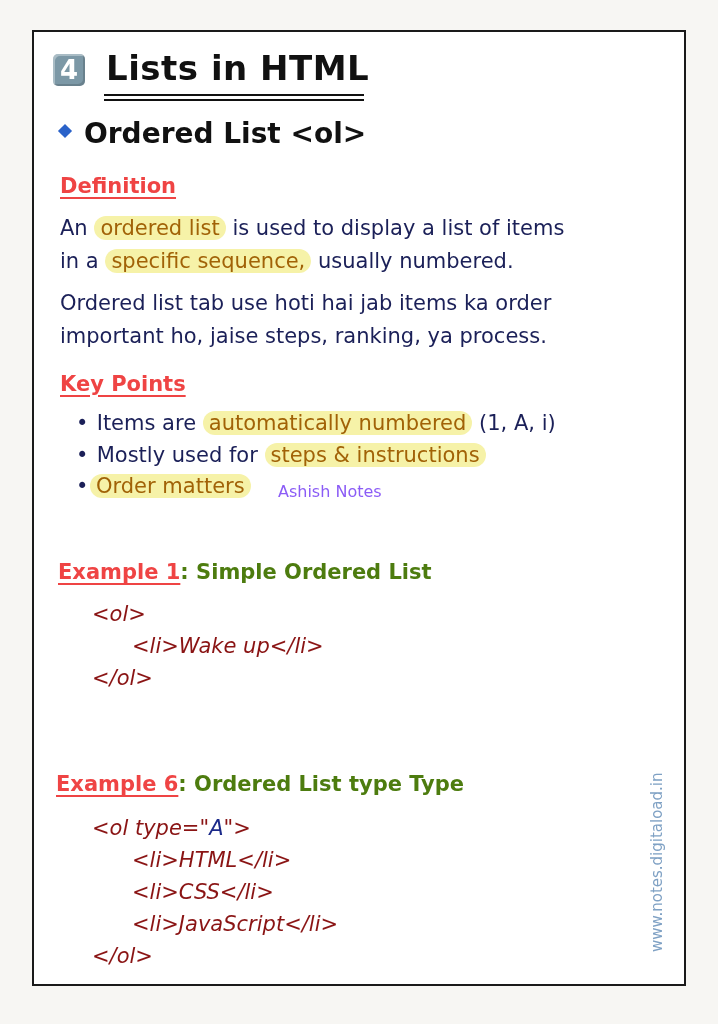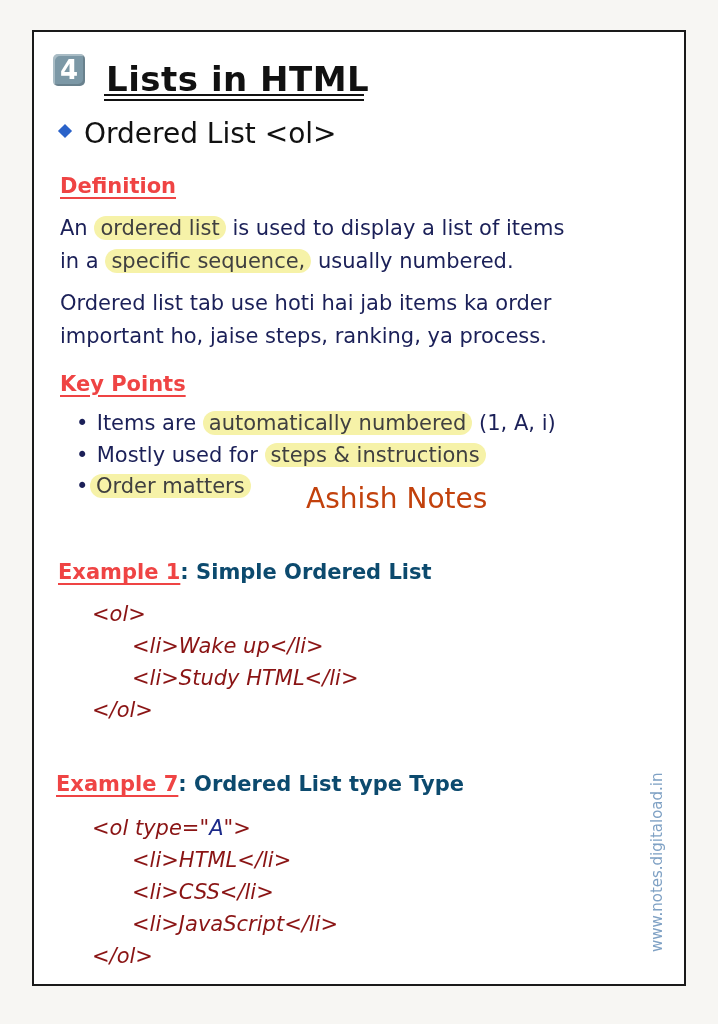--- a/index.html
+++ b/index.html
@@ -25,63 +25,63 @@
       position: absolute; left: 19px; top: 22px;
       width: 32px; height: 32px;
       background: #7c98a6;
       border-radius: 5px;
       color: #fff;
       font-weight: bold; font-size: 26px; line-height: 32px;
       text-align: center;
       box-shadow: inset 2px 2px 0 rgba(255,255,255,0.35), inset -2px -2px 0 rgba(0,0,0,0.15);
     }
     .title {
-      left: 72px; top: 27px;
+      left: 72px; top: 16px;
       font-size: 34px; font-weight: bold; color: #111;
       letter-spacing: 0.5px;
       text-align: right;
     }
     .title-underline {
       position: absolute; left: 70px; top: 62px; width: 260px; height: 7px;
       border-top: 2px solid #111; border-bottom: 2px solid #111;
       box-sizing: border-box;
     }
 
     .section-title {
       left: 26px; top: 85px;
-      font-size: 28px; font-weight: normal; color: #111;
+      font-size: 28px; font-weight: bold; color: #111;
     }
     .diamond {
       display: inline-block; width: 10px; height: 10px;
       background: #2a62c9; transform: rotate(45deg);
       margin-right: 14px; vertical-align: middle; position: relative; top: -4px;
     }
 
     .subhead {
       font-size: 21px; font-weight: bold; color: #ef4444;
       text-decoration: underline; text-underline-offset: 4px;
     }
-    .subhead-inline { font-size: 21px; font-weight: bold; color: #0c4a6e; }
+    .subhead-inline { font-size: 21px; font-weight: bold; color: #4d7c0f; }
 
     .body-text {
       font-size: 21px; color: #1b2058; line-height: 33px;
     }
     .hl {
       background: #f6f2a8;
       border-radius: 14px;
       padding: 0 6px;
-      color: #404040;
+      color: #a16207;
     }
 
     .bullets { left: 42px; top: 376px; font-size: 21px; color: #1b2058; line-height: 31.5px; }
     .bullets .dot { display: inline-block; width: 14px; }
 
     .watermark {
-      left: 272px; top: 450px;
-      font-size: 28px; color: #c2410c;
+      left: 244px; top: 450px;
+      font-size: 16px; color: #8b5cf6;
     }
     .side-mark {
       position: absolute; left: 614px; top: 920px;
       transform: rotate(-90deg); transform-origin: left top;
       font-size: 15px; color: #7fa1c4; white-space: nowrap;
     }
 
     .code {
       font-family: "DejaVu Sans", sans-serif;
       font-size: 21px; color: #8a1414; line-height: 32px; font-style: italic;
@@ -143,26 +143,25 @@
 
   <div class="abs watermark">Ashish Notes</div>
 
   <div class="abs" style="left:24px; top:528px;">
     <span class="subhead">Example 1</span><span class="subhead-inline">: Simple Ordered List</span>
   </div>
 
   <div class="abs code" style="left:58px; top:566px;">
     <div>&lt;ol&gt;</div>
     <div class="ind">&lt;li&gt;Wake up&lt;/li&gt;</div>
-    <div class="ind">&lt;li&gt;Study HTML&lt;/li&gt;</div>
     <div>&lt;/ol&gt;</div>
   </div>
 
   <div class="abs" style="left:22px; top:740px;">
-    <span class="subhead">Example 7</span><span class="subhead-inline">: Ordered List type Type</span>
+    <span class="subhead">Example 6</span><span class="subhead-inline">: Ordered List type Type</span>
   </div>
 
   <div class="abs code" style="left:58px; top:780px;">
     <div><span>&lt;ol type="</span><span class="val">A</span><span>"&gt;</span></div>
     <div class="ind">&lt;li&gt;HTML&lt;/li&gt;</div>
     <div class="ind">&lt;li&gt;CSS&lt;/li&gt;</div>
     <div class="ind">&lt;li&gt;JavaScript&lt;/li&gt;</div>
     <div>&lt;/ol&gt;</div>
   </div>
 

